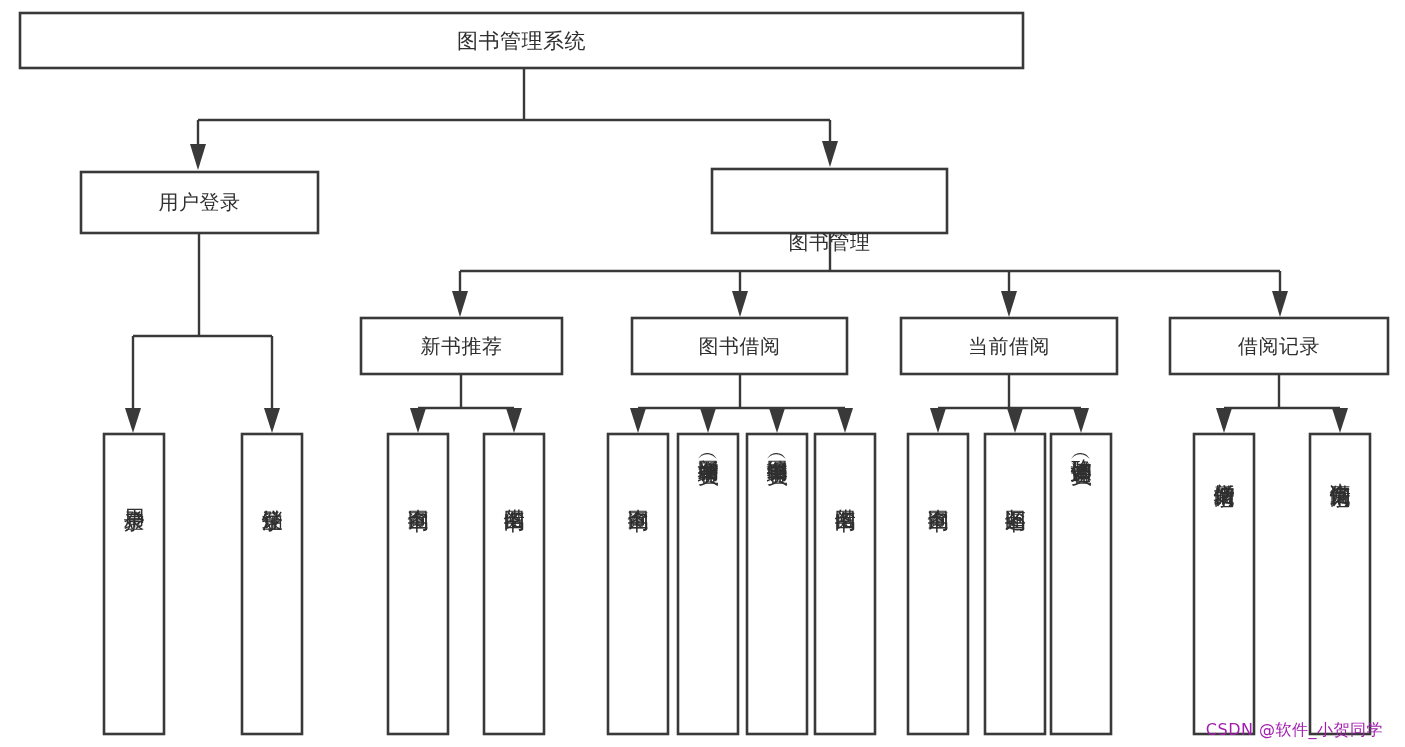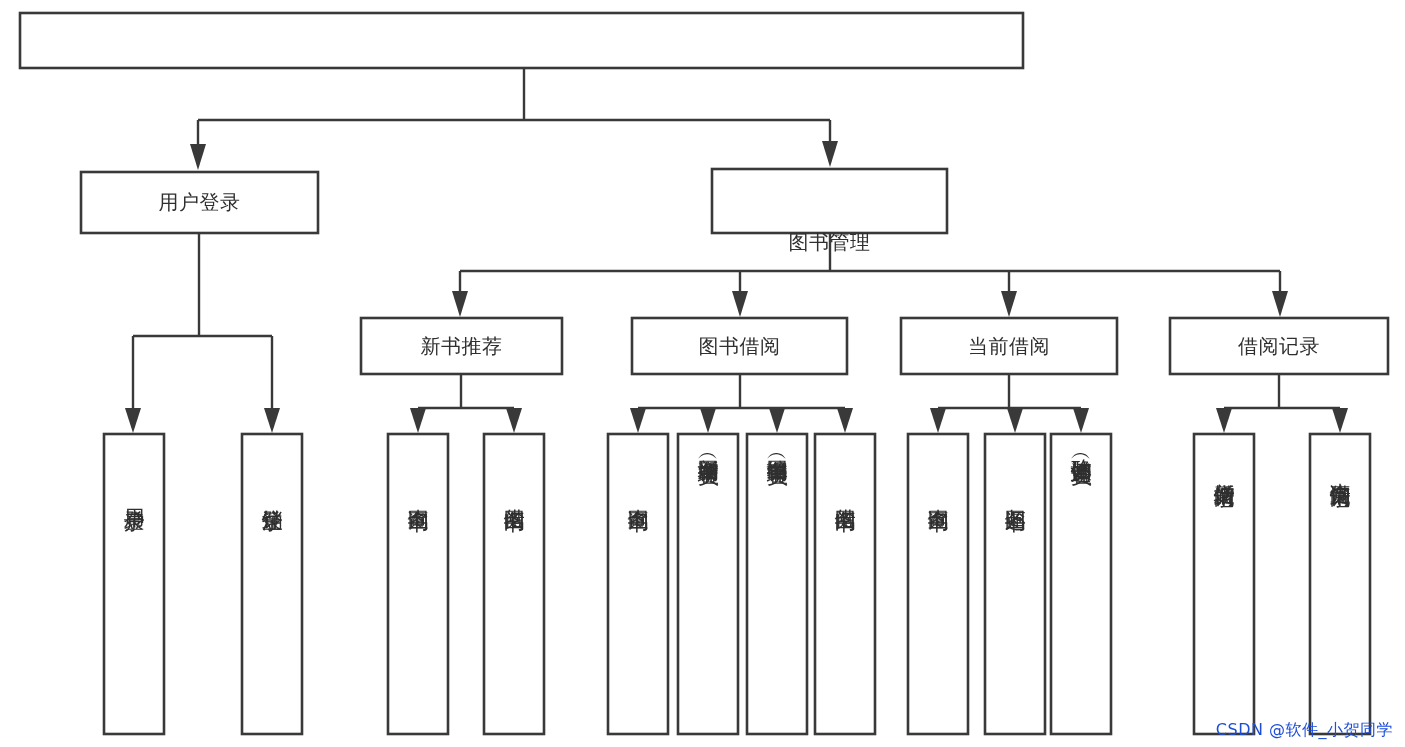--- a/index.html
+++ b/index.html
@@ -71,25 +71,25 @@
     font-size: 20px;
     color: #2f2f2f;
     white-space: nowrap;
     letter-spacing: 0.5px;
   }
   .title-text {
     font-size: 21px;
   }
   #watermark {
     position: absolute;
-    right: 12px;
+    right: 22px;
     bottom: 6px;
     font-family: "DejaVu Sans", "Liberation Sans", sans-serif;
     font-size: 16px;
-    color: #1d4ed8;
+    color: #a21caf;
     letter-spacing: 0.5px;
     white-space: nowrap;
   }
 </style>
 </head>
 <body>
 
 <div id="diagram-root">
 
   <svg id="flow-svg" viewBox="0 0 1405 747">
@@ -167,20 +167,23 @@
       <rect class="node-box" x="747" y="434" width="60" height="300"></rect>
       <rect class="node-box" x="815" y="434" width="60" height="300"></rect>
       <rect class="node-box" x="908" y="434" width="60" height="300"></rect>
       <rect class="node-box" x="985" y="434" width="60" height="300"></rect>
       <rect class="node-box" x="1051" y="434" width="60" height="300"></rect>
       <rect class="node-box" x="1194" y="434" width="60" height="300"></rect>
       <rect class="node-box" x="1310" y="434" width="60" height="300"></rect>
     </g>
   </svg>
 
+  <div class="hlabel-wrap" style="left:20px; top:13px; width:1003px; height:55px;">
+    <span class="hlabel-text title-text">图书管理系统</span>
+  </div>
 
   <div class="hlabel-wrap" style="left:81px; top:172px; width:237px; height:61px;">
     <span class="hlabel-text">用户登录</span>
   </div>
 
   <div class="hlabel-wrap" style="left:712px; top:169px; width:235px; height:64px;margin-top:41px;">
     <span class="hlabel-text">图书管理</span>
   </div>
 
   <div class="hlabel-wrap" style="left:361px; top:318px; width:201px; height:56px;">

